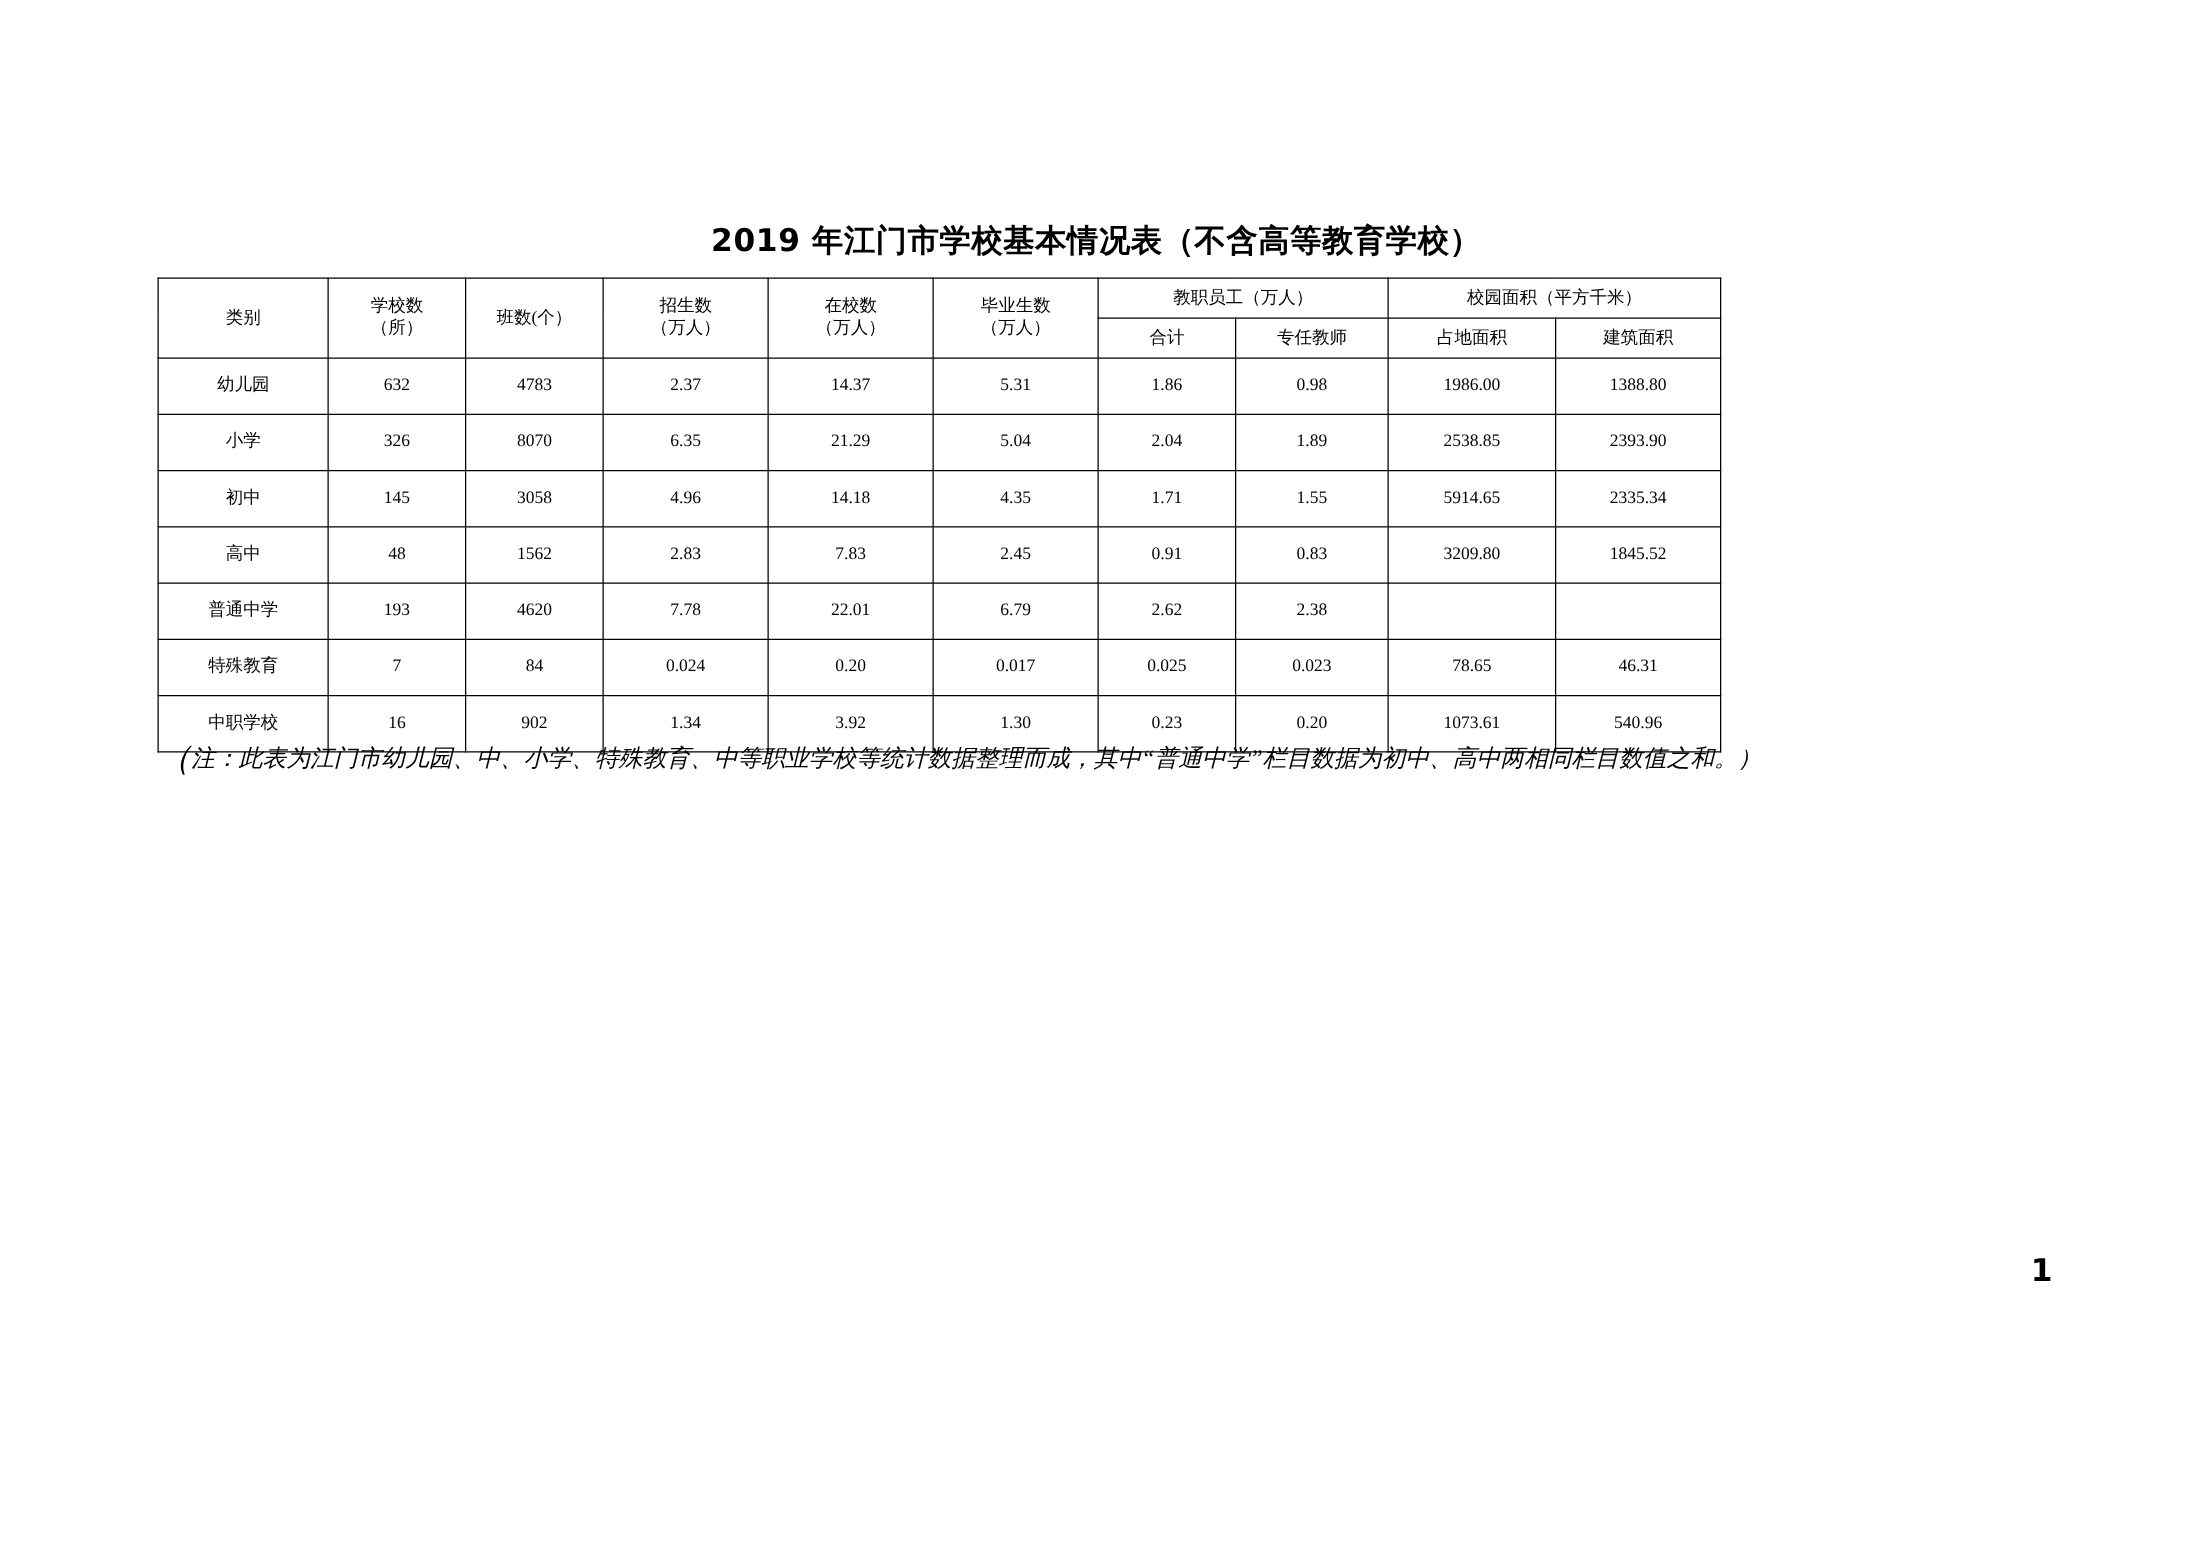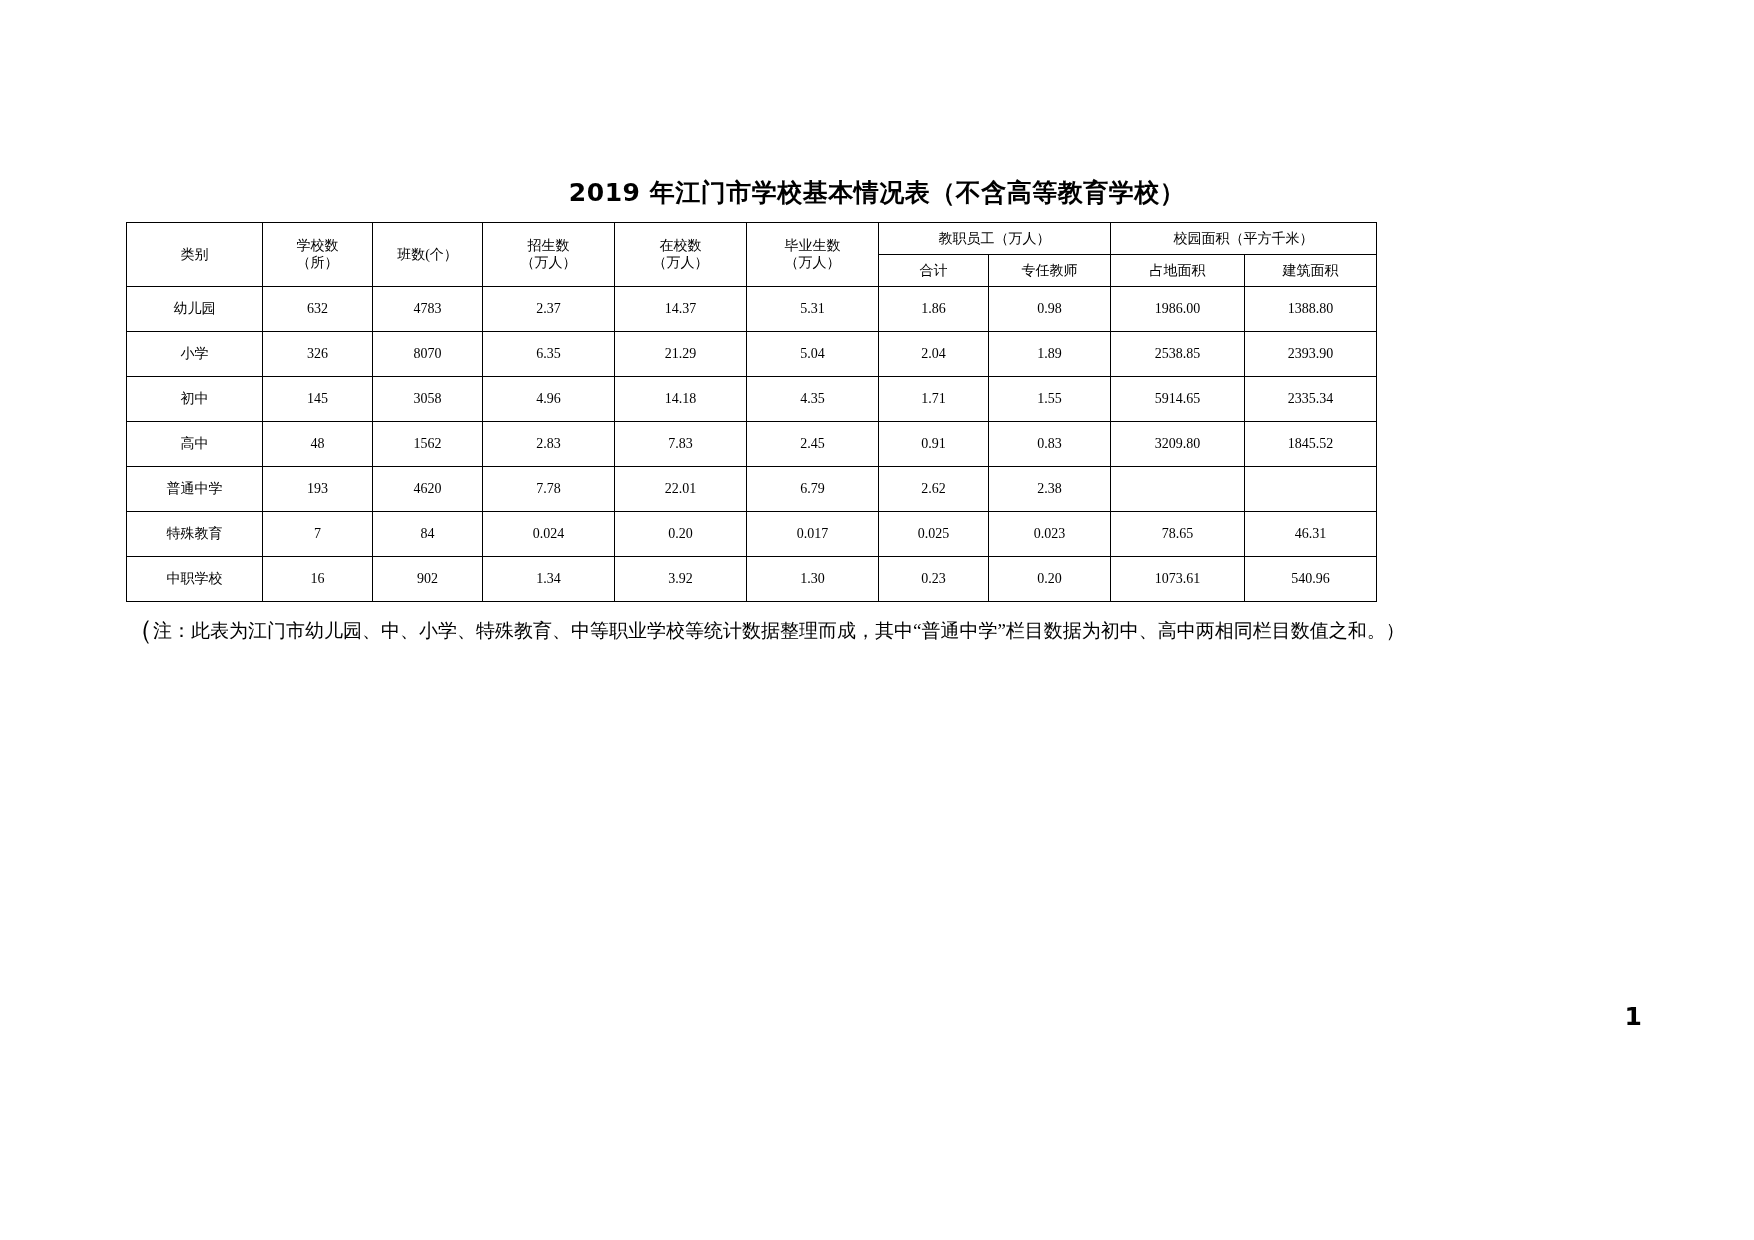--- a/index.html
+++ b/index.html
@@ -69,27 +69,28 @@
   .col-class { width: 110px; }
   .col-en    { width: 132px; }
   .col-at    { width: 132px; }
   .col-grad  { width: 132px; }
   .col-staff { width: 110px; }
   .col-teach { width: 122px; }
   .col-land  { width: 134px; }
   .col-build { width: 132px; }
   .note {
     position: absolute;
-    top: 612px;
+    top: 588px;
     left: 126px;
     width: 1500px;
     font-size: 19px;
     font-family: "Liberation Serif", "DejaVu Serif", serif;
     line-height: 1.4;
     white-space: nowrap;
+    font-style: italic;
   }
   .note .paren-big {
     font-size: 27px;
     vertical-align: -2px;
   }
   .page-number {
     position: absolute;
     top: 1002px;
     right: 112px;
     font-size: 25px;

